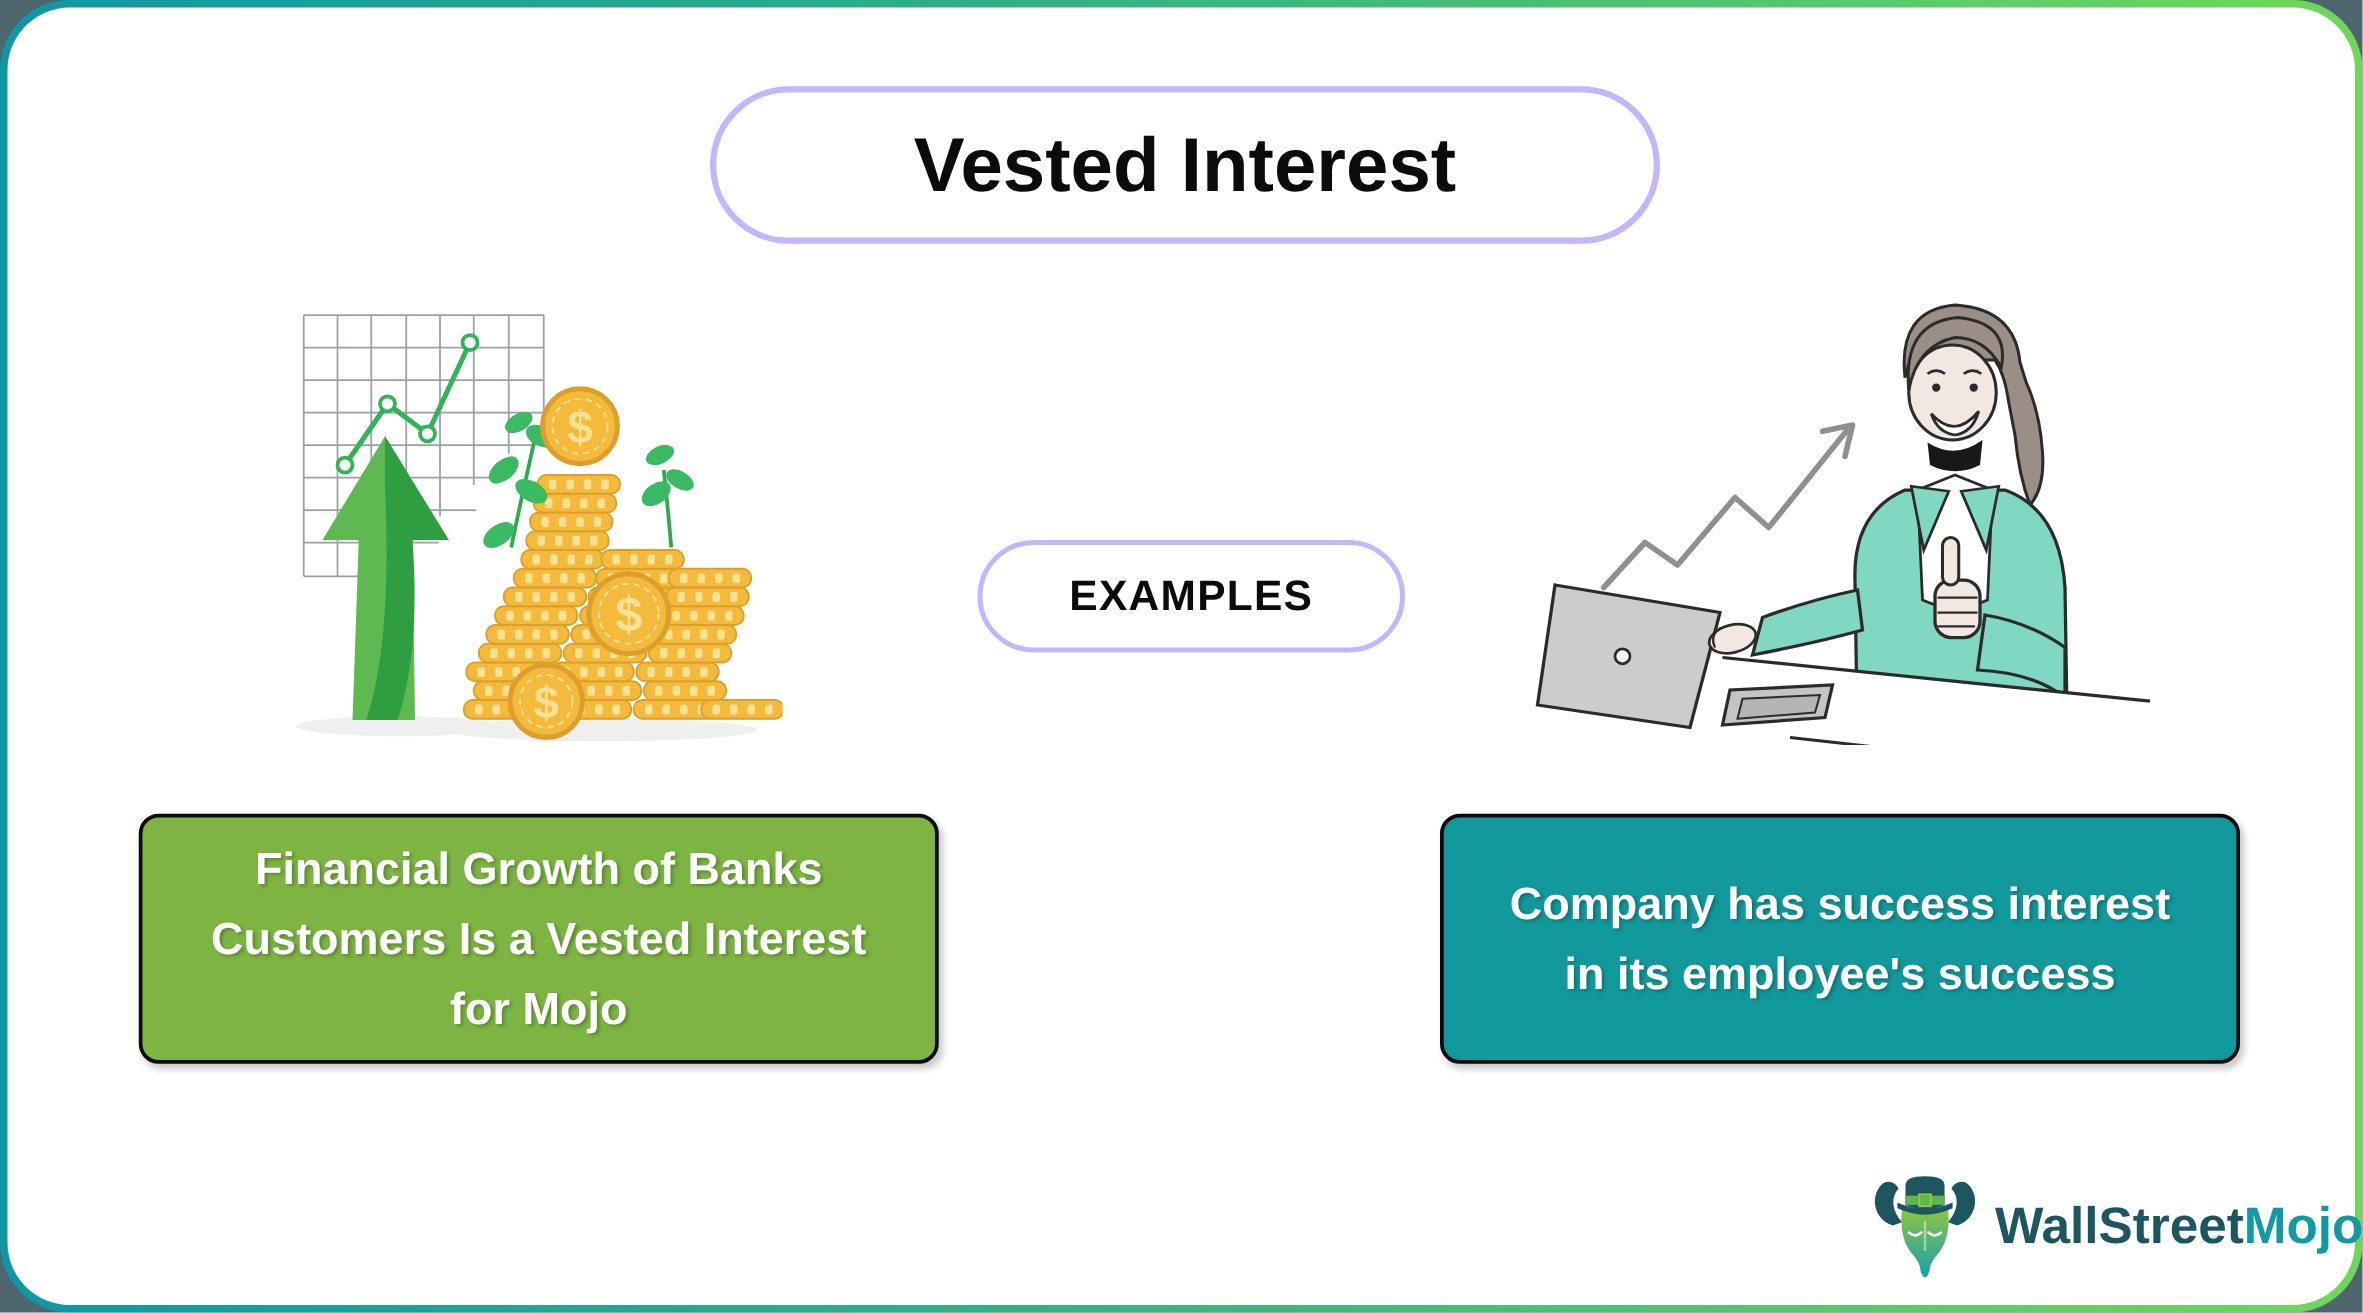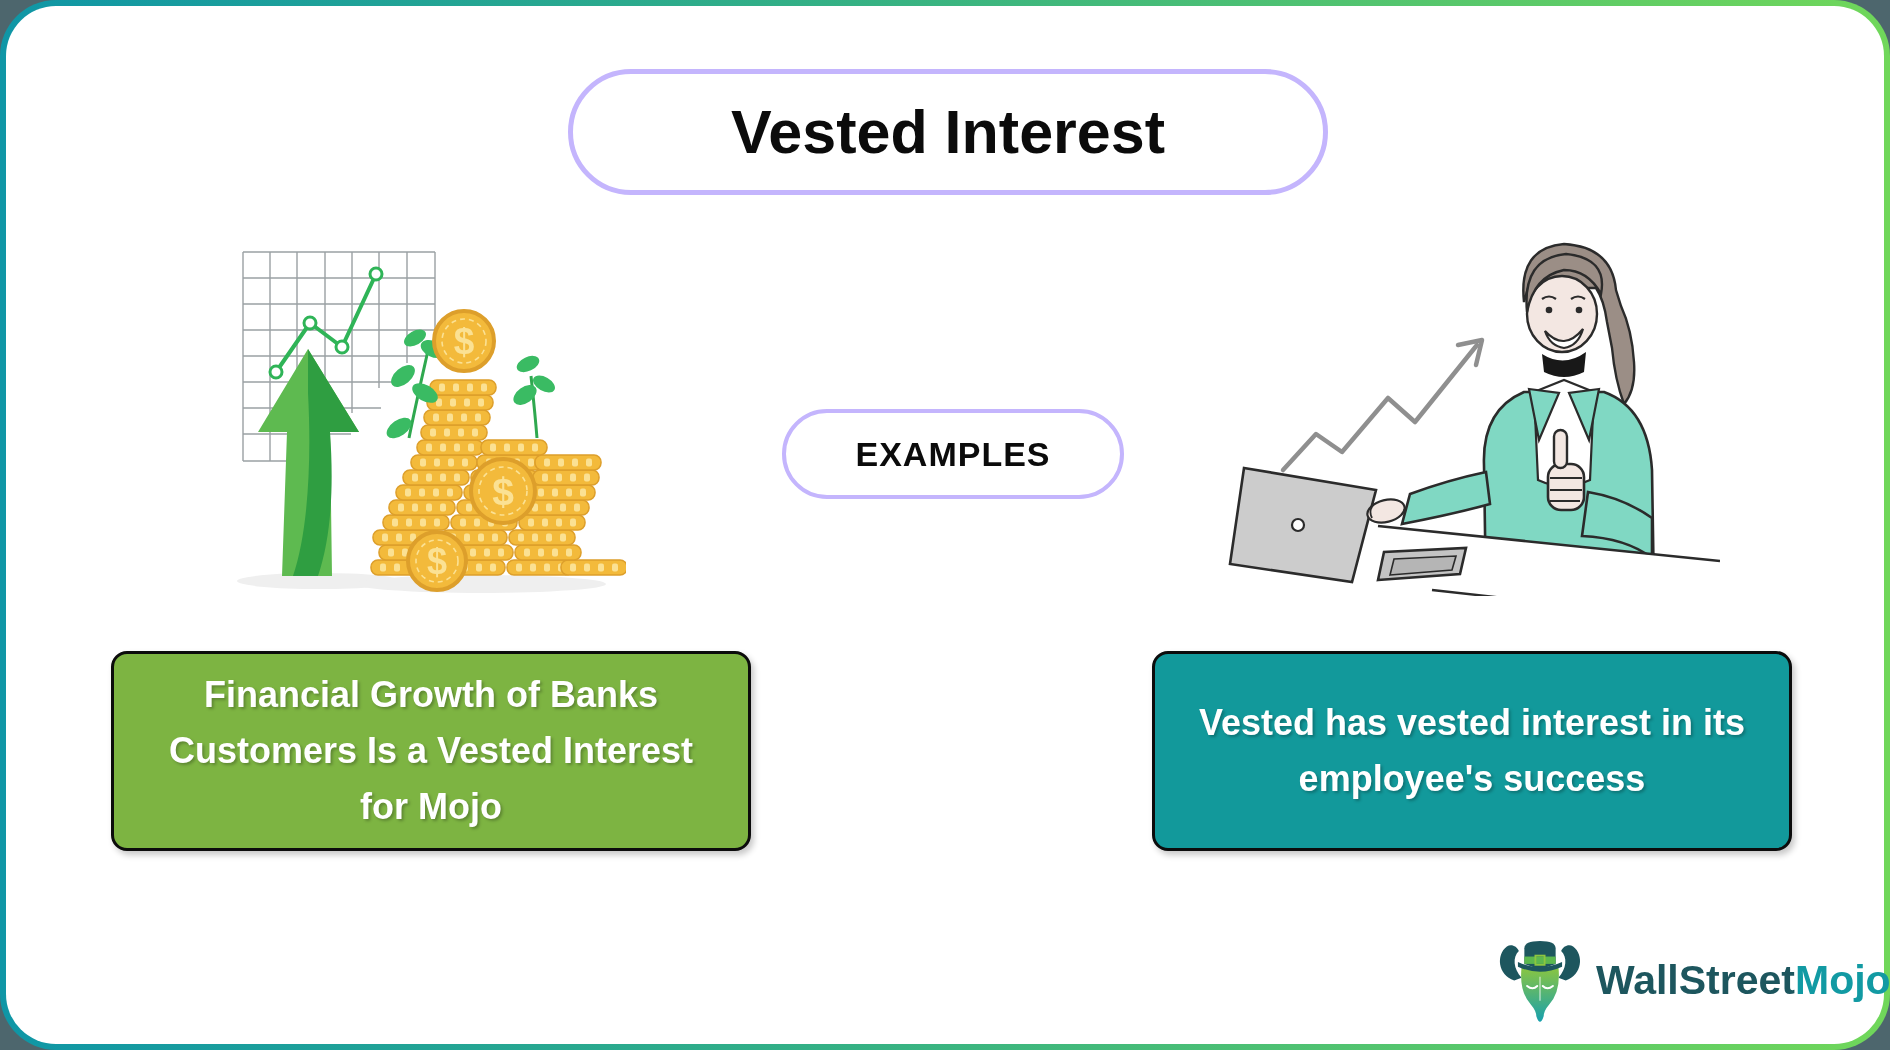--- a/index.html
+++ b/index.html
@@ -26,21 +26,21 @@
     border-radius:70px;
     display:flex;align-items:center;justify-content:center;
     color:#0b0b0b;
     box-sizing:border-box;
   }
   .title-pill{
     left:562px;top:63px;width:760px;height:126px;
     font-size:61px;font-weight:bold;letter-spacing:0px;
   }
   .examples-pill{
-    left:776px;top:403px;width:342px;height:90px;
+    left:776px;top:426px;width:342px;height:90px;
     border-width:4px;border-radius:46px;
     font-size:34px;font-weight:bold;letter-spacing:1px;
   }
   .example-box{
     position:absolute;top:645px;width:640px;height:200px;
     border:3px solid #0c0c0c;border-radius:16px;
     box-sizing:border-box;
     display:flex;align-items:center;justify-content:center;
     text-align:center;
     color:#ffffff;font-size:36px;font-weight:bold;line-height:1.55;
@@ -236,21 +236,21 @@
         <ellipse cx="158" cy="281" rx="19" ry="11" fill="#f3e7e2" transform="rotate(-14 158 281)" stroke-width="2.2"></ellipse>
         <path d="M146,274 Q140,280 144,288" fill="none" stroke-width="1.8"></path>
       </g>
     </svg>
 
     <div class="example-box left">
       <span>Financial Growth of Banks Customers Is a Vested Interest for Mojo</span>
     </div>
 
     <div class="example-box right">
-      <span>Vested has vested interest in its employee's success</span>
+      <span>Company has success interest in its employee's success</span>
     </div>
 
     <div class="logo">
       <svg width="92" height="90" viewBox="0 0 100 95">
         <defs>
           <linearGradient id="bullFace" x1="0" y1="0" x2="0" y2="1">
             <stop offset="0" stop-color="#8cc63f"></stop>
             <stop offset="1" stop-color="#17a0ae"></stop>
           </linearGradient>
         </defs>

